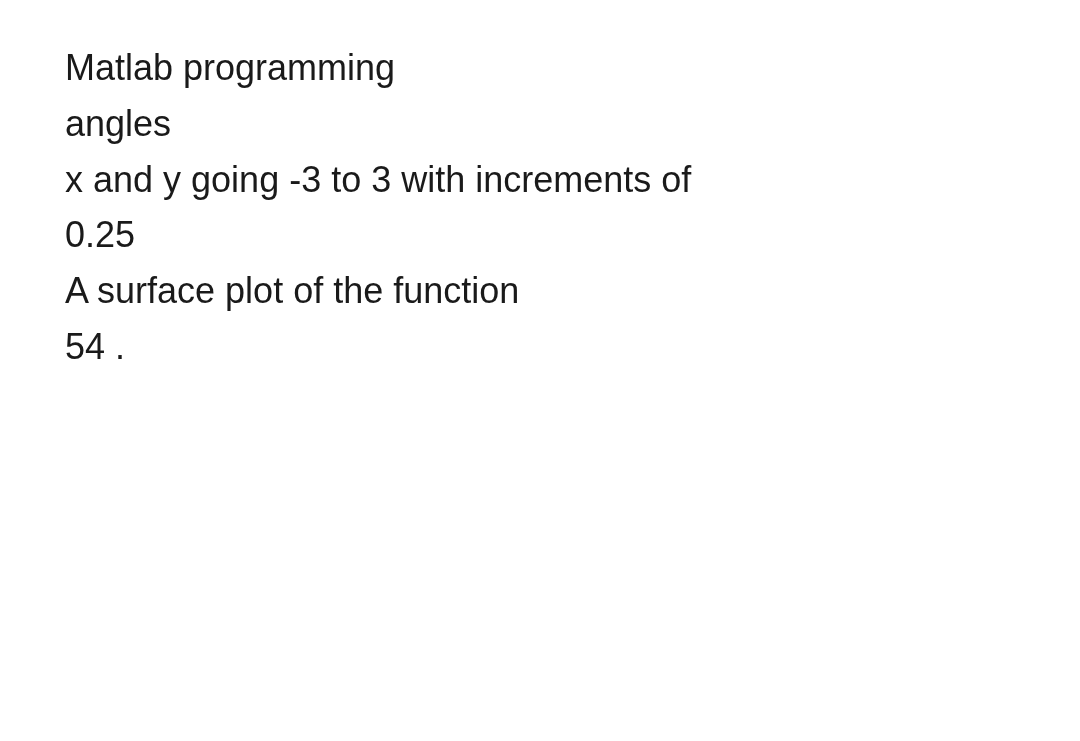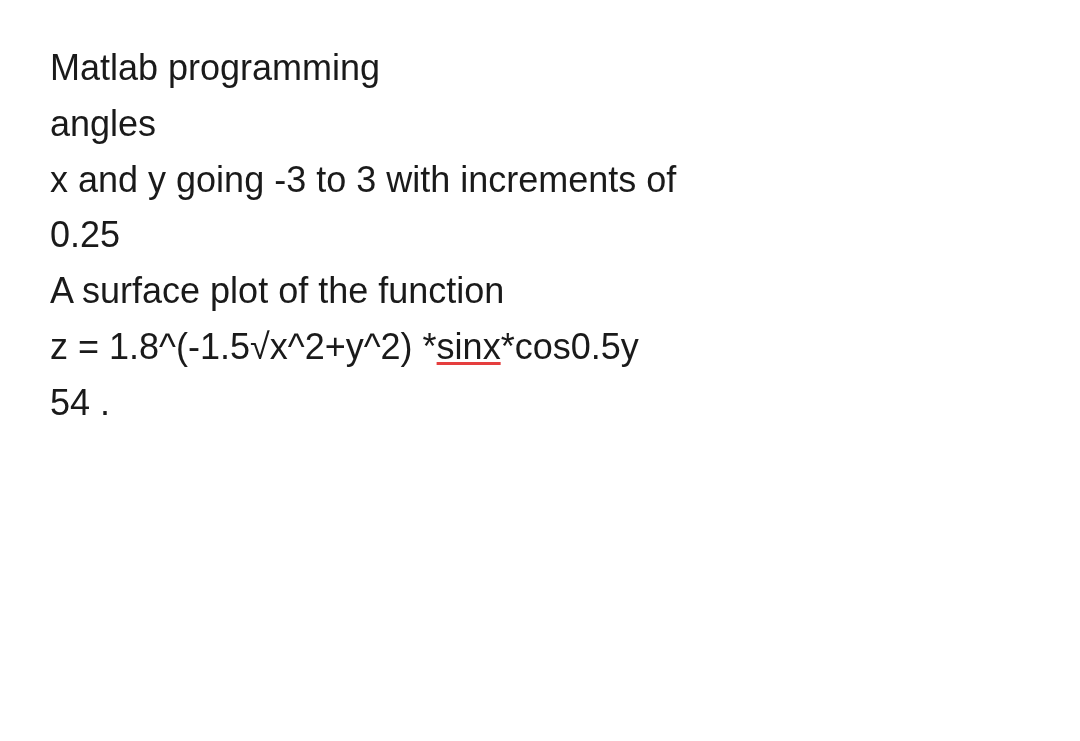--- a/index.html
+++ b/index.html
@@ -14,20 +14,21 @@
       background-color: #ffffff;
       font-family: 'Arial', sans-serif;
       display: flex;
       align-items: flex-start;
       justify-content: flex-start;
       padding: 40px 50px;
     }
 
     .content {
       max-width: 980px;
+      margin-left: 15px;
     }
 
     .text-block {
       font-size: 36px;
       color: #1a1a1a;
       line-height: 1.55;
       font-weight: 400;
     }
 
     .underline-red {
@@ -39,18 +40,15 @@
 </head>
 <body>
 
 <div class="content">
   <div class="text-block">
     <div>Matlab programming</div>
     <div>angles</div>
     <div>x and y going -3 to 3 with increments of</div>
     <div>0.25</div>
     <div>A surface plot of the function</div>
-    <div>
-      <span>z =  1.8^(-1.5√x^2+y^2) *</span><span class="underline-red">sinx</span><span>*cos0.5y</span>
-    </div>
     <div>54 .</div>
   </div>
 </div>
 
 </body></html>

